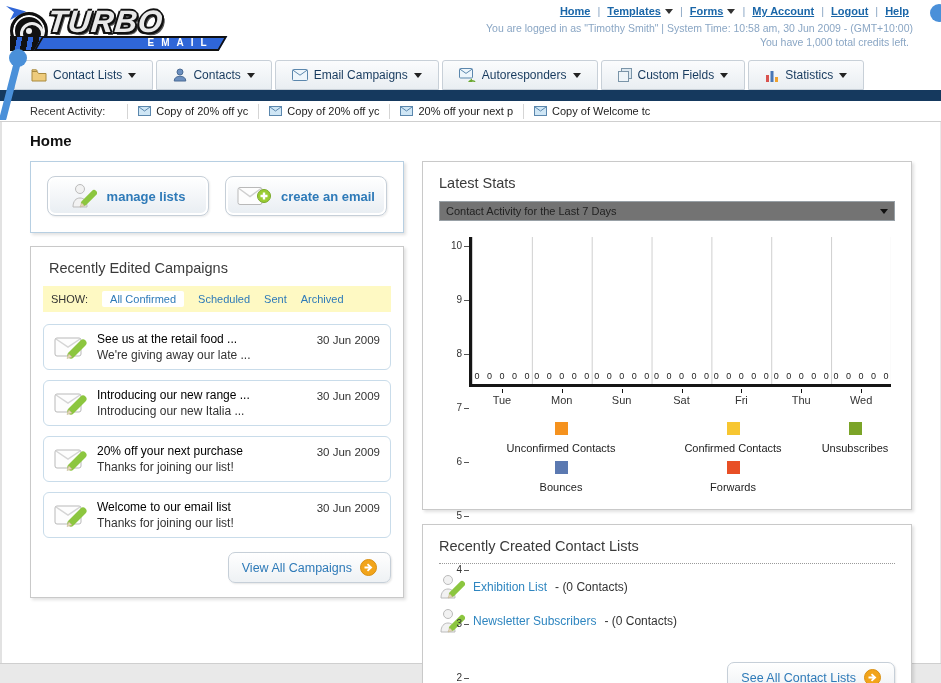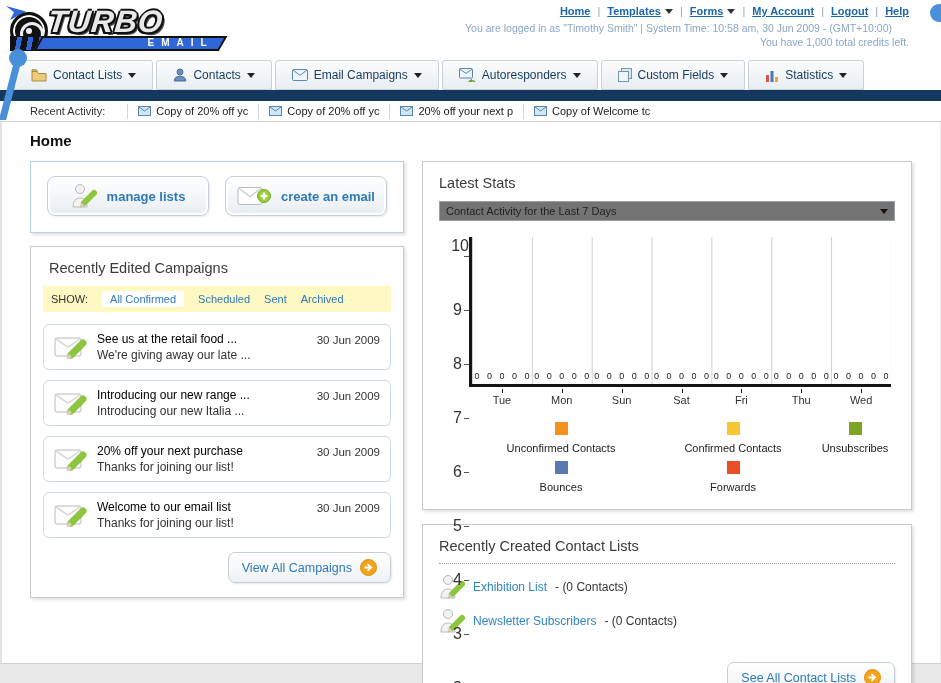--- a/index.html
+++ b/index.html
@@ -27,21 +27,21 @@
     font-size:10px; font-weight:bold; letter-spacing:7px; }
   .logo-treads { position:absolute; left:2px; top:32px; width:40px; height:15px;
     background:repeating-linear-gradient(100deg,#111 0 6px,#2f66d8 6px 11px); border:1px solid #111; }
 
   .top-nav { position:absolute; right:32px; top:5px; display:flex; align-items:center;
     font-size:11px; font-weight:bold; color:#1a66a8; white-space:nowrap; }
   .top-nav a { color:#1a66a8; text-decoration:underline; cursor:pointer; display:inline-flex; align-items:center; }
   .top-nav .sep { color:#8aa6c4; margin:0 7px; font-weight:normal; }
   .nav-caret { width:0; height:0; border-left:4px solid transparent; border-right:4px solid transparent;
     border-top:5px solid #333; display:inline-block; margin-left:4px; }
-  .sys-line { position:absolute; right:49px; top:22px; font-size:10.5px; color:#8aa6c4; text-align:right; }
+  .sys-line { position:absolute; right:28px; top:22px; font-size:10.5px; color:#8aa6c4; text-align:right; }
   .credits-line { position:absolute; right:32px; top:36px; font-size:10.5px; color:#8aa6c4; }
   .help-balloon { position:absolute; right:-7px; top:4px; width:18px; height:18px; border-radius:50%;
     background:#4a90d9; }
 
   
   .pin-decoration { position:absolute; left:0; top:48px; z-index:20; pointer-events:none; }
 
   
   .tabbar { position:relative; height:30px; padding-left:14px; display:flex; gap:3px; background:#fff; }
   .tab { display:flex; align-items:center; gap:6px; padding:0 16px; border:1px solid #c8d0d8;
@@ -103,21 +103,21 @@
   
   .stats { padding:13px 16px 16px; }
   .stats .panel-title { margin-bottom:10px; }
   .fake-select { border:1px solid #98a0a6; height:20px; display:flex; align-items:center;
     justify-content:space-between; padding:0 6px; font-size:11px; color:#222; cursor:pointer; background:#737373; }
   .fake-select .caret { width:0; height:0; border-left:4px solid transparent; border-right:4px solid transparent;
     border-top:5px solid #111; }
   .chart-wrap { margin:16px 4px 0 6px; }
   .chart { display:flex; }
   .ylabels { width:24px; height:150px; display:flex; flex-direction:column; justify-content:space-between;
-    font-size:16px; color:#333; text-align:right;gap:44px; }
+    font-size:10px; color:#333; text-align:right;gap:44px; }
   .ylabels span { line-height:10px; transform:translateY(4px); }
   .ylabels span:after { content:""; display:inline-block; width:5px; height:1px; background:#555;
     margin-left:2px; vertical-align:middle; }
   .plot { position:relative; flex:1; height:150px; border-left:3px solid #151515; border-bottom:3px solid #151515;
     background-image:linear-gradient(to right, #cfcfcf 1px, transparent 1px);
     background-size:14.2857% 100%; }
   .zeros { position:absolute; left:0; right:0; bottom:3px; display:flex; }
   .zeros span { flex:1; text-align:center; font-size:9px; color:#222; word-spacing:5px; }
   .xlabels { display:flex; margin-left:27px; margin-top:2px; font-size:11px; color:#333; }
   .xlabels span { flex:1; text-align:center; position:relative; padding-top:5px; }

